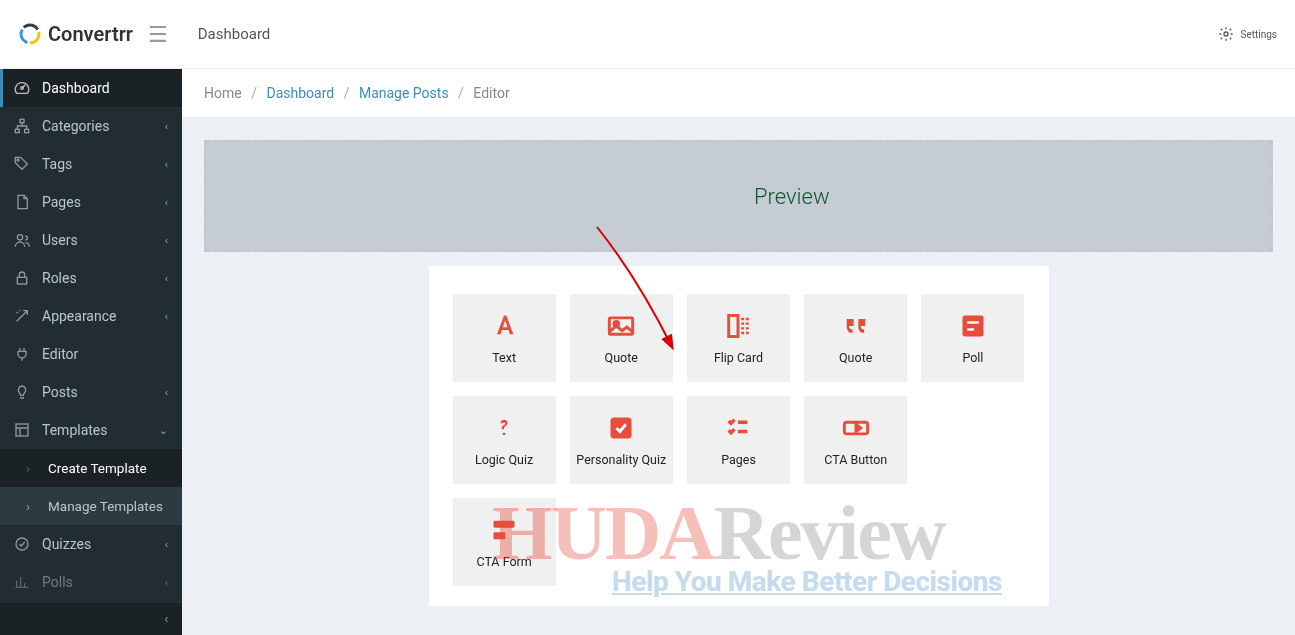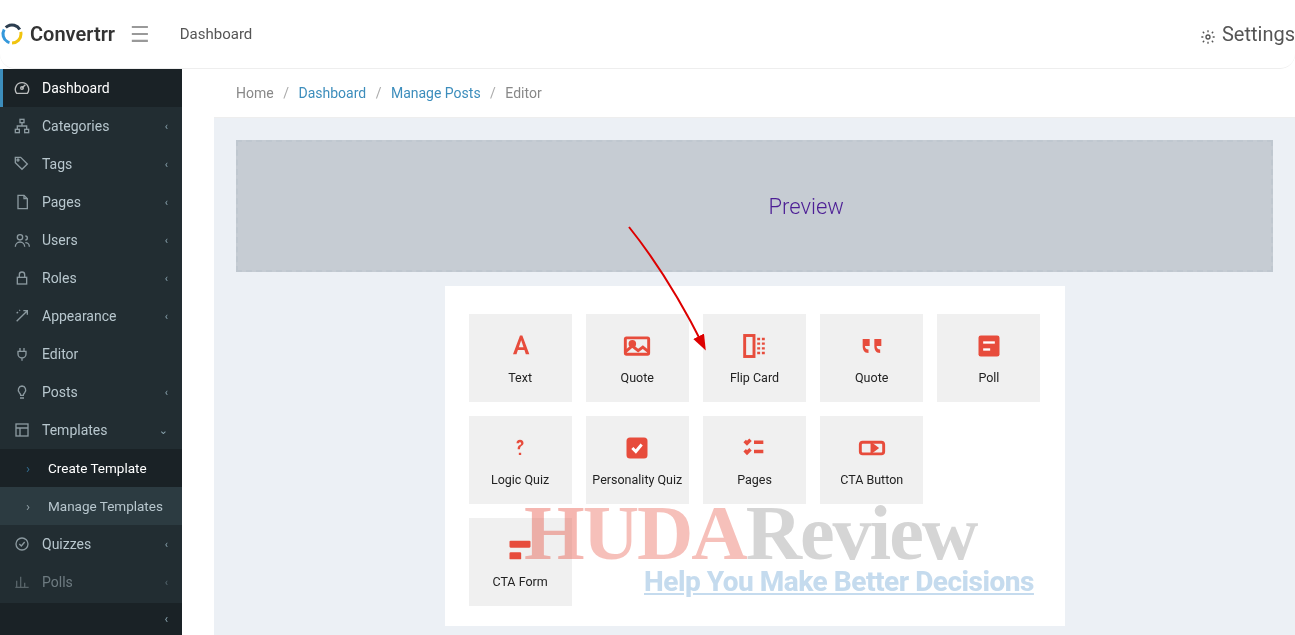--- a/index.html
+++ b/index.html
@@ -8,23 +8,22 @@
     background: #fff;
     color: #555;
     width: 1295px;
     height: 635px;
     overflow: hidden;
   }
   .topbar {
     height: 69px;
     display: flex;
     align-items: center;
-    padding: 0 0;
+    padding: 0 18px;
     border-bottom: 1px solid #eee;
-    border-radius: 15px;
   }
   .logo {
     display: flex;
     align-items: center;
     gap: 6px;
     font-size: 20px;
     font-weight: 600;
     color: #333;
     width: 130px;
   }
@@ -38,21 +37,21 @@
   .top-title {
     color: #555;
     font-size: 15px;
   }
   .top-right {
     margin-left: auto;
     display: flex;
     align-items: center;
     gap: 6px;
     color: #555;
-    font-size: 20px;
+    font-size: 10px;
     cursor: pointer;
   }
   .gear { width: 16px; height: 16px; }
   .layout { display: flex; height: calc(635px - 69px); }
   .sidebar {
     width: 182px;
     background: #222d32;
     color: #b8c7ce;
     font-size: 14px;
     display: flex;
@@ -104,40 +103,39 @@
     justify-content: flex-end;
     padding-right: 14px;
     color: #8aa4af;
     font-size: 12px;
   }
   .content {
     flex: 1;
     background: #ecf0f5;
     position: relative;
     overflow: hidden;
-    margin-left: 32px;
   }
   .breadcrumb-bar {
     background: #fff;
     padding: 16px 22px;
     font-size: 14px;
     color: #888;
     border-bottom: 1px solid #eee;
   }
   .breadcrumb-bar a { color: #3c8dbc; text-decoration: none; cursor: pointer; }
   .breadcrumb-bar .sep { margin: 0 6px; color: #aaa; }
   .preview-box {
     margin: 22px 22px 0 22px;
     border: 2px dashed #bfc7cf;
     background: #c6ccd3;
-    height: 132px;
+    height: 112px;
     display: flex;
     align-items: center;
     justify-content: center;
-    color: #4c1d95;
+    color: #14532d;
     font-size: 22px;
     font-weight: 300;
     position: relative;
     padding-left: 36px;
   }
   .preview-box .preview-label {
     position: absolute;
     left: 55%;
     transform: translateX(-50%);
   }

